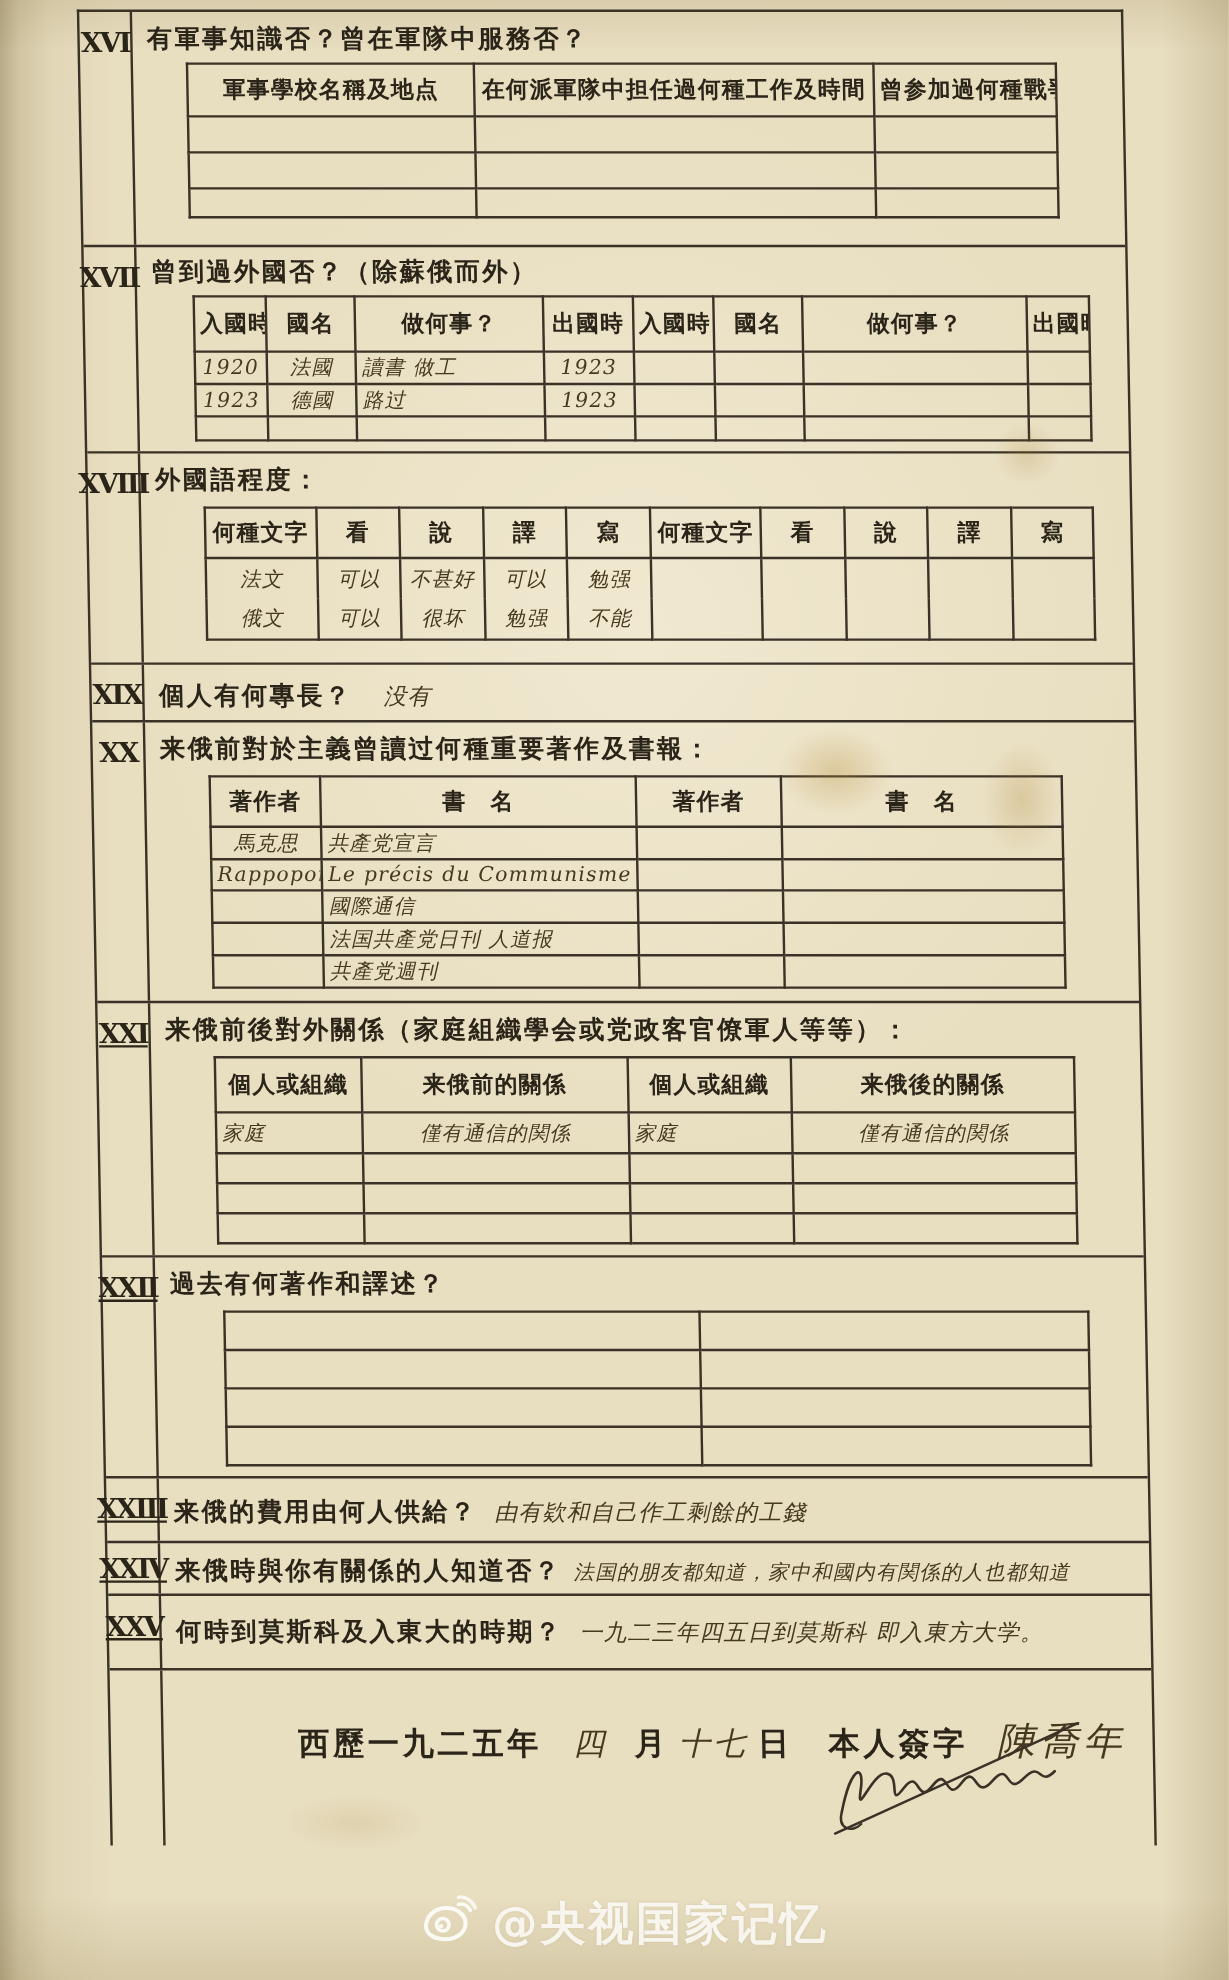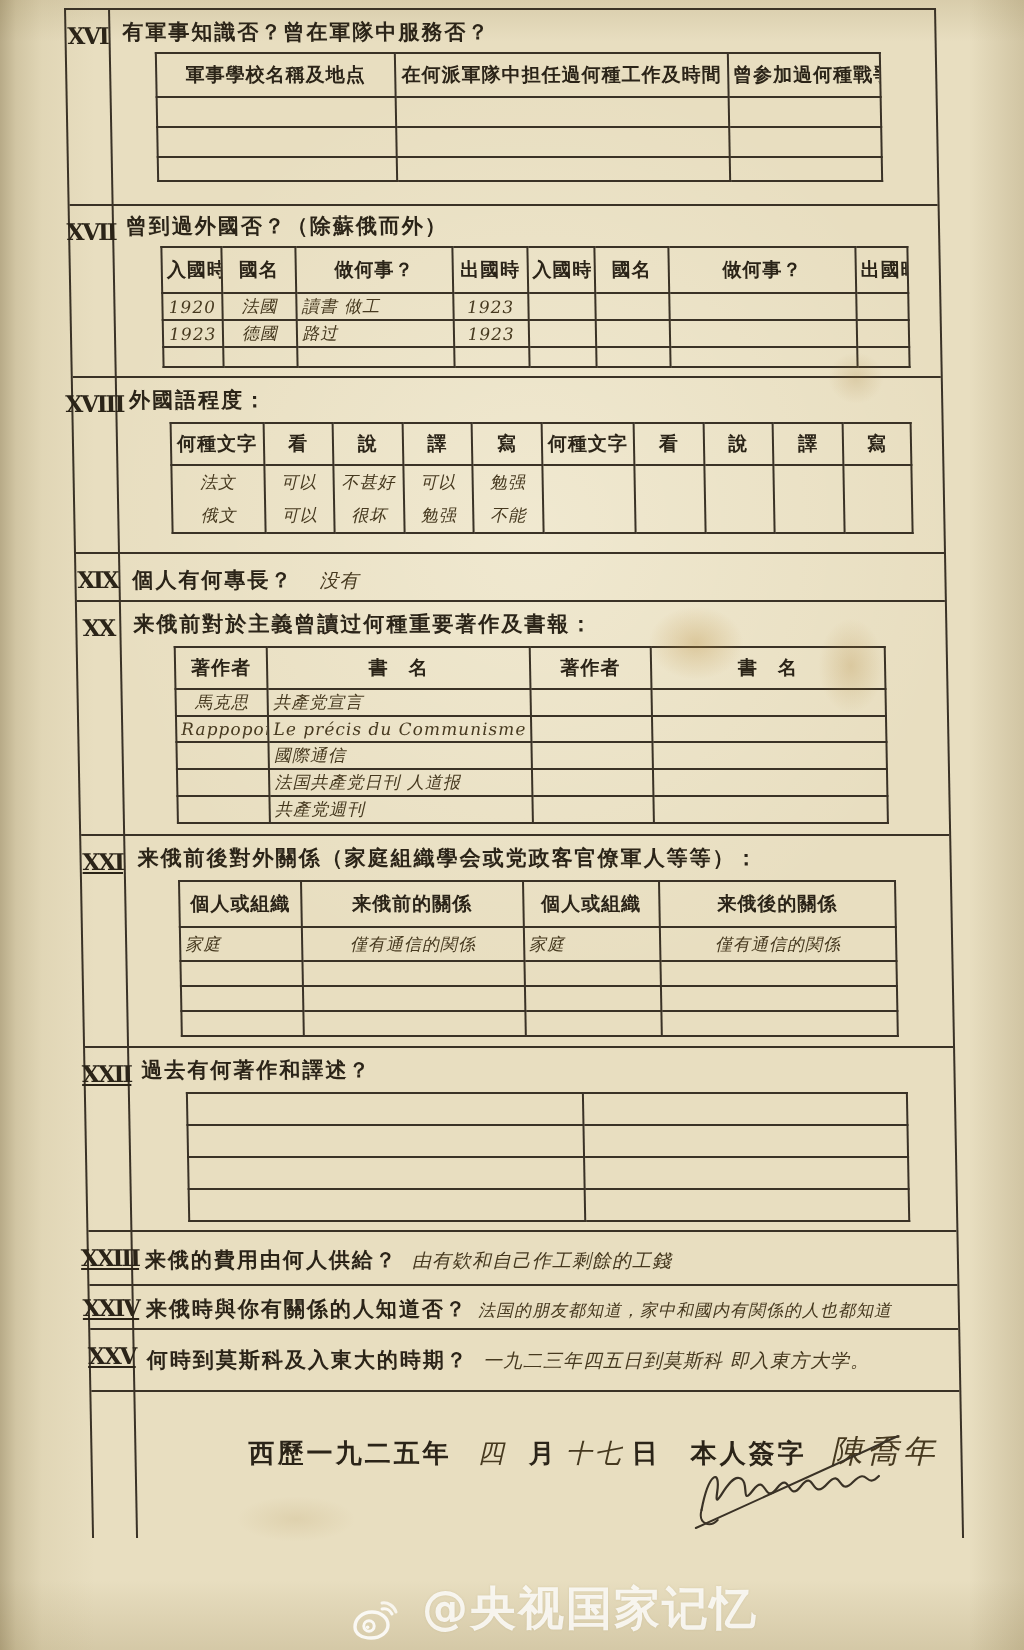--- a/index.html
+++ b/index.html
@@ -58,22 +58,22 @@
   .t22{margin:8px 0 0 44px;width:722px;}
   .sigrow{margin:30px 0 0 100px;font-size:26px;font-weight:bold;color:var(--ink2);
     letter-spacing:3px;white-space:nowrap;}
   .sigrow .hand{font-weight:normal;font-style:italic;color:var(--hand);}
   .sigrow .gap1{margin:0 22px 0 26px;}
   .sigrow .gap2{margin-left:8px;}
   .sigrow .gap3{margin:0 30px 0 8px;}
   .signame{font-size:32px;margin-left:24px;letter-spacing:4px;}
   .cyr{position:absolute;right:44px;top:40px;}
   .watermark{
-    position:absolute;left:352px;top:1578px;z-index:5;display:flex;align-items:flex-end;gap:24px;
-    color:rgba(255,255,255,.82);font-size:46px;font-weight:bold;letter-spacing:2px;
+    position:absolute;left:352px;top:1578px;z-index:5;display:flex;align-items:flex-start;gap:12px;
+    color:rgba(255,255,255,.82);font-size:38px;font-weight:bold;letter-spacing:2px;
     font-family:"DejaVu Sans","Liberation Sans",sans-serif;
     text-shadow:0 0 2px rgba(180,165,120,.35);
   }
 </style>
 </head>
 <body>
 
 <div class="paper-shade"></div>
 <div class="stain a"></div>
 <div class="stain b"></div>

